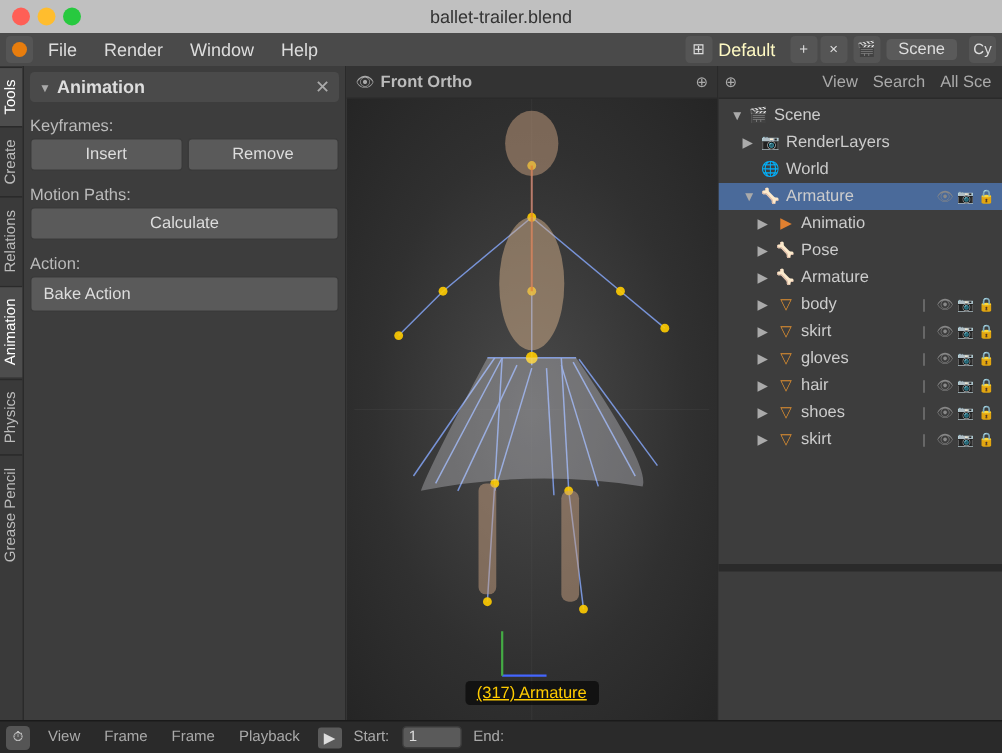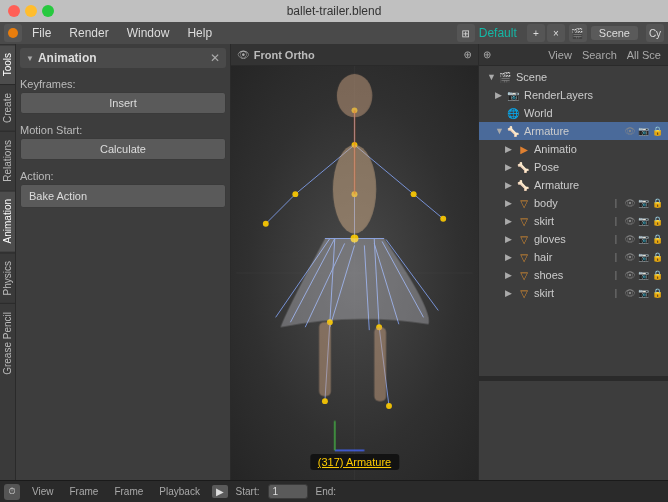--- a/index.html
+++ b/index.html
@@ -397,21 +397,21 @@
     <svg width="12" height="12" viewBox="0 0 12 12">
       <circle cx="6" cy="6" r="5" fill="#e87d0d"></circle>
     </svg>
   </div>
   <div class="menu-item">File</div>
   <div class="menu-item">Render</div>
   <div class="menu-item">Window</div>
   <div class="menu-item">Help</div>
   <div style="margin-left:auto; display:flex; align-items:center; gap:4px;">
     <div class="menu-icon">⊞</div>
-    <span style="font-size:12px; color:#14b8a6;">Default</span>
+    <span style="font-size:12px; color:#fef9c3;">Default</span>
     <div style="display:flex; gap:2px; margin-left:6px;">
       <div class="menu-icon">+</div>
       <div class="menu-icon">×</div>
     </div>
     <div class="menu-icon">🎬</div>
     <span style="font-size:11px; color:#ddd; background:#5a5a5a; padding:1px 8px; border-radius:3px;">Scene</span>
     <div style="margin-left:4px;" class="menu-icon">Cy</div>
   </div>
 </div>
 
@@ -430,25 +430,26 @@
     <div class="panel-header">
       <span class="panel-header-triangle">▼</span>
       <span class="panel-title">Animation</span>
       <span class="panel-close">✕</span>
     </div>
 
     <div>
       <div class="section-label">Keyframes:</div>
       <div class="btn-row">
         <button class="btn">Insert</button>
+        <button class="btn">Remove</button>
       </div>
     </div>
 
     <div>
-      <div class="section-label">Motion Start:</div>
+      <div class="section-label">Motion Paths:</div>
       <button class="btn-full">Calculate</button>
     </div>
 
     <div>
       <div class="section-label">Action:</div>
       <button class="btn-full" style="background:#5a5a5a; border:1px solid #3a3a3a; border-radius:3px; padding:5px 8px; color:#ddd; font-size:11px; cursor:pointer; width:100%; text-align:left;">Bake Action</button>
     </div>
   </div>
 
   <div id="viewport">

